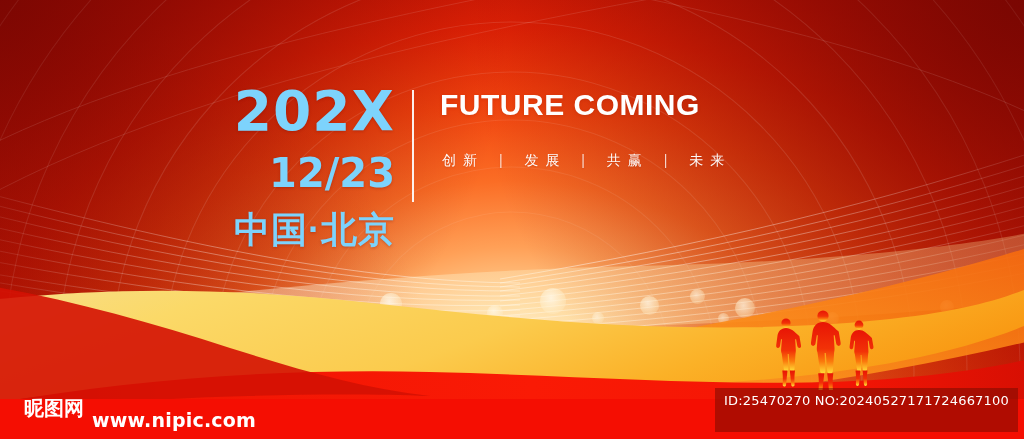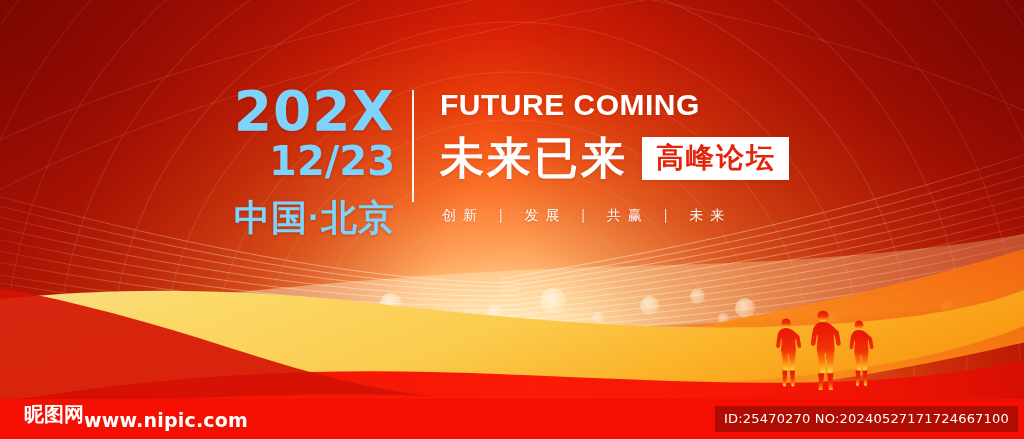--- a/index.html
+++ b/index.html
@@ -104,21 +104,21 @@
     letter-spacing: 1px;
     font-family: "DejaVu Sans", sans-serif;
     text-shadow: 0 1px 3px rgba(120,10,0,.30);
   }
   .daymonth {
     font-size: 40px;
     line-height: 42px;
     font-weight: 700;
     letter-spacing: 0px;
     font-family: "DejaVu Sans", sans-serif;
-    margin-top: 2px;
+    margin-top: 14px;
     text-shadow: 0 1px 3px rgba(120,10,0,.30);
   }
   .city {
     font-size: 36px;
     line-height: 38px;
     font-weight: 700;
     letter-spacing: 1px;
     margin-top: 17px;
     text-shadow: 0 1px 3px rgba(120,10,0,.30);
   }
@@ -196,21 +196,22 @@
     bottom: 0;
     width: 1024px;
     height: 40px;
     background: #f50e02;
   }
   .wm {
     position: absolute;
     left: 24px;
     bottom: 8px;
     display: flex;
-    align-items: center;
+    align-items: flex-start;
+    gap: 8px;
     color: #ffffff;
   }
   .wm-cn {
     font-size: 20px;
     font-weight: 700;
     letter-spacing: 0px;
     line-height: 22px;
   }
   .wm-url {
     font-size: 19px;
@@ -221,21 +222,21 @@
     margin-top: 12px;
   }
   .idbadge {
     position: absolute;
     right: 6px;
     bottom: 7px;
     background: rgba(125,12,2,.58);
     color: #ffffff;
     font-size: 13px;
     line-height: 16px;
-    padding: 5px 9px 5px 9px;
+    padding: 5px 9px 23px 9px;
     letter-spacing: .2px;
     font-family: "DejaVu Sans", sans-serif;
     white-space: nowrap;
   }
 </style>
 </head>
 <body>
 
 <div id="poster">
 
@@ -451,24 +452,20 @@
     <div class="date-block">
       <div class="year">202X</div>
       <div class="daymonth">12/23</div>
       <div class="city">中国·北京</div>
     </div>
 
     <div class="divider"></div>
 
     <div class="right-block">
       <div class="eng-title">FUTURE COMING</div>
-      <div class="cn-row">
-        <div class="cn-title">未来已来</div>
-        <div class="badge">高峰论坛</div>
-      </div>
       <div class="kw-row">
         <span>创新</span>
         <span class="kw-sep">|</span>
         <span>发展</span>
         <span class="kw-sep">|</span>
         <span>共赢</span>
         <span class="kw-sep">|</span>
         <span>未来</span>
       </div>
     </div>

